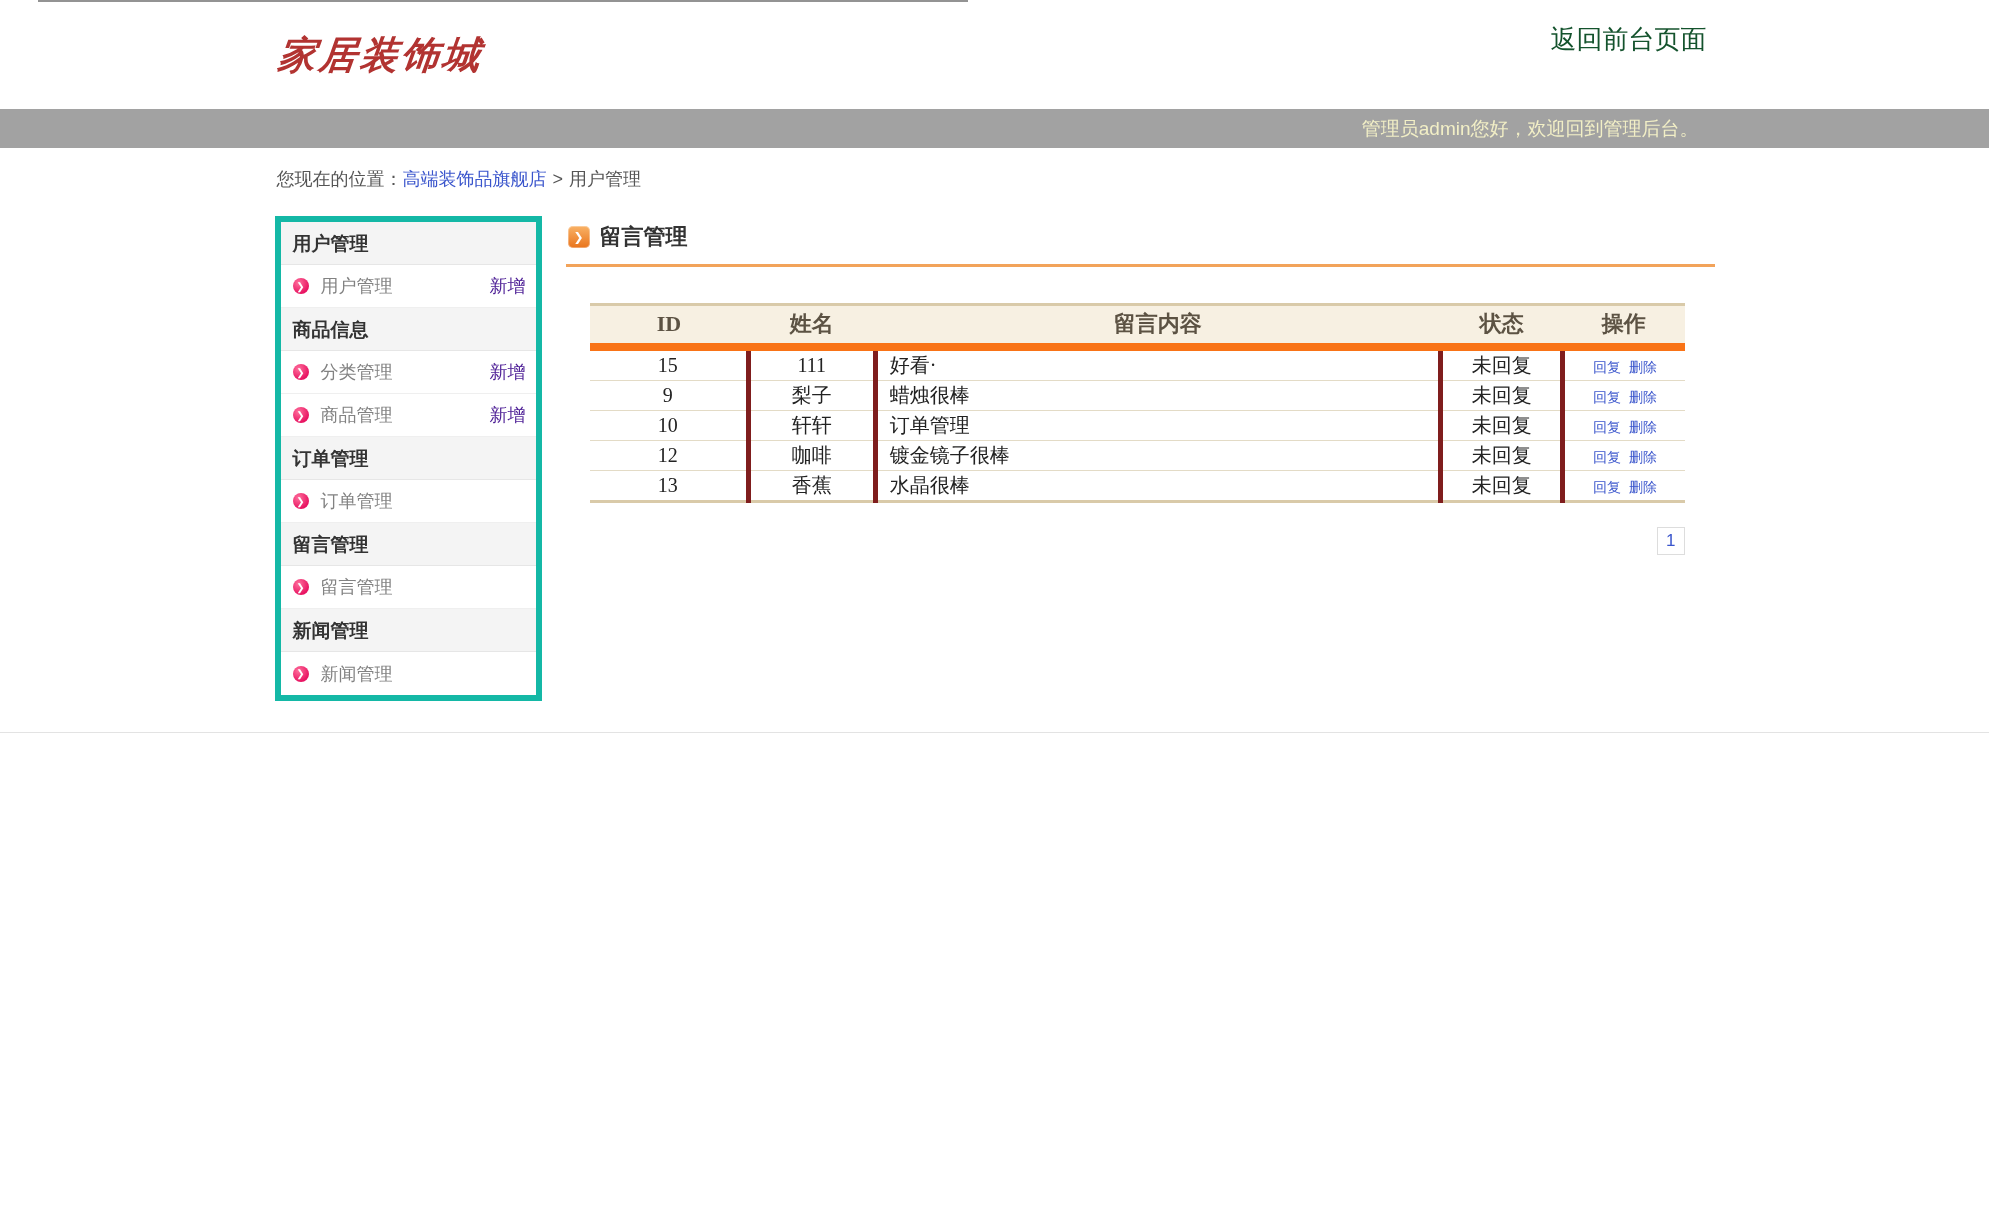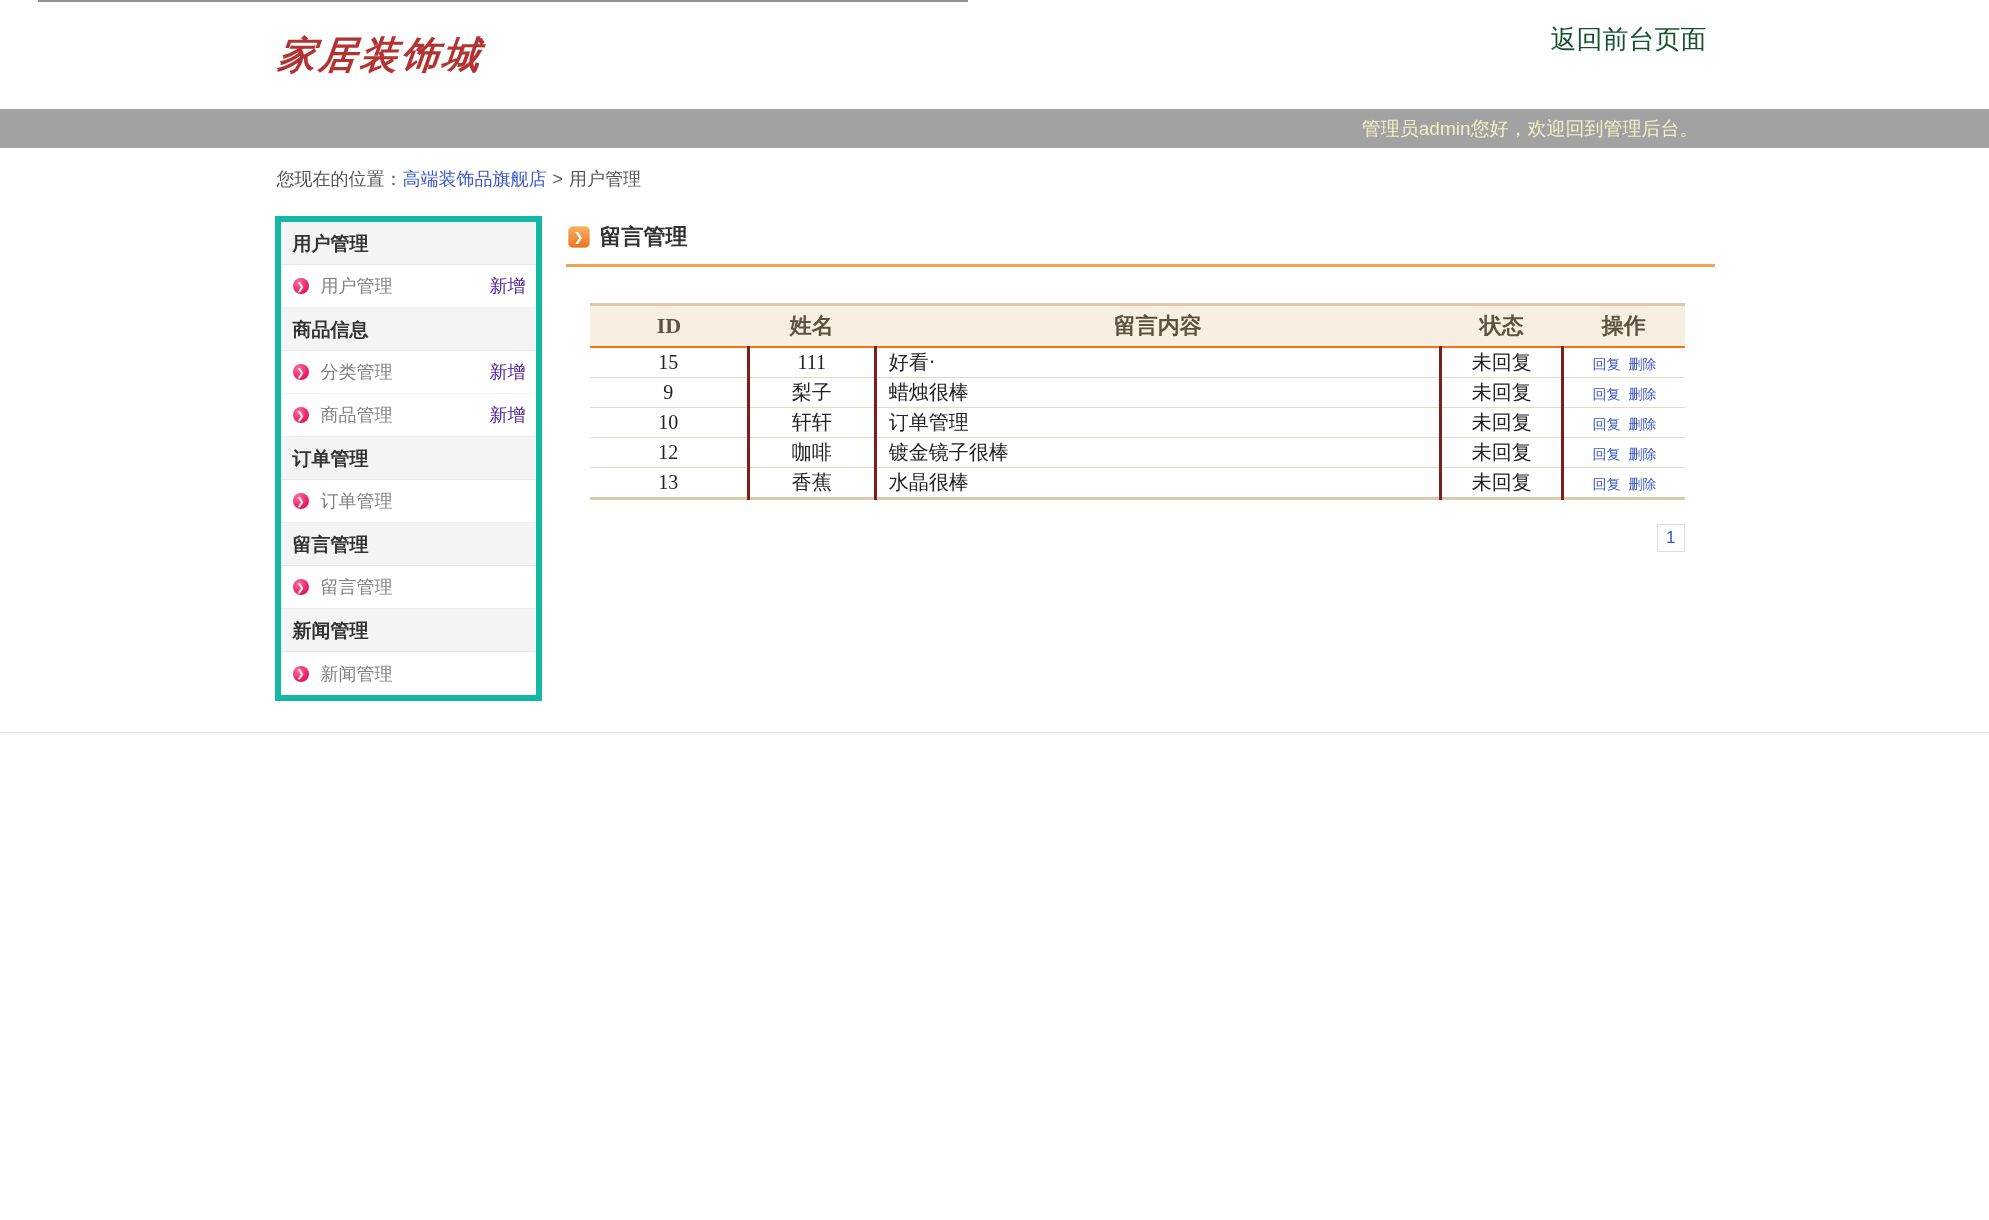--- a/index.html
+++ b/index.html
@@ -85,28 +85,28 @@
   table.msg {
     border-collapse:collapse; table-layout:fixed;
     width:calc(100% - 54px); margin:36px 30px 0 24px;
     font-family:"Liberation Serif","DejaVu Serif",serif;
     border-top:3px solid #d9caa9; border-bottom:3px solid #d9caa9;
   }
   .col-id{width:14.5%} .col-name{width:11.6%} .col-content{width:51.6%}
   .col-status{width:11.2%} .col-actions{width:11.1%}
   table.msg th {
     background:#f7f0e2; color:#5c5243; font-size:22px; font-weight:bold;
-    height:42px; text-align:center; border-bottom:2px solid #f97316;
+    height:42px; text-align:center; border-bottom:8px solid #f97316;
   }
   table.msg td {
     height:29px; font-size:20px; color:#222; text-align:center;
     border-bottom:1px solid #e3dbc6; background:#fff;
   }
   table.msg tr:last-child td { border-bottom:none; }
-  table.msg td + td { border-left:3px solid #7f1d1d;margin-left:11px; }
+  table.msg td + td { border-left:5px solid #7f1d1d;margin-left:11px; }
   table.msg td.cell-content { text-align:left; padding-left:12px; }
   .action-link { color:#3a55cc; text-decoration:none; cursor:pointer; margin:0 4px; font-size:14px; }
 
   .pagination { text-align:right; margin:24px 30px 0 0; }
   .page-num {
     display:inline-block; min-width:12px; padding:3px 8px;
     border:1px solid #dddddd; color:#3a55cc; font-size:17px;
     text-align:center; cursor:pointer; background:#fff;
   }
 

